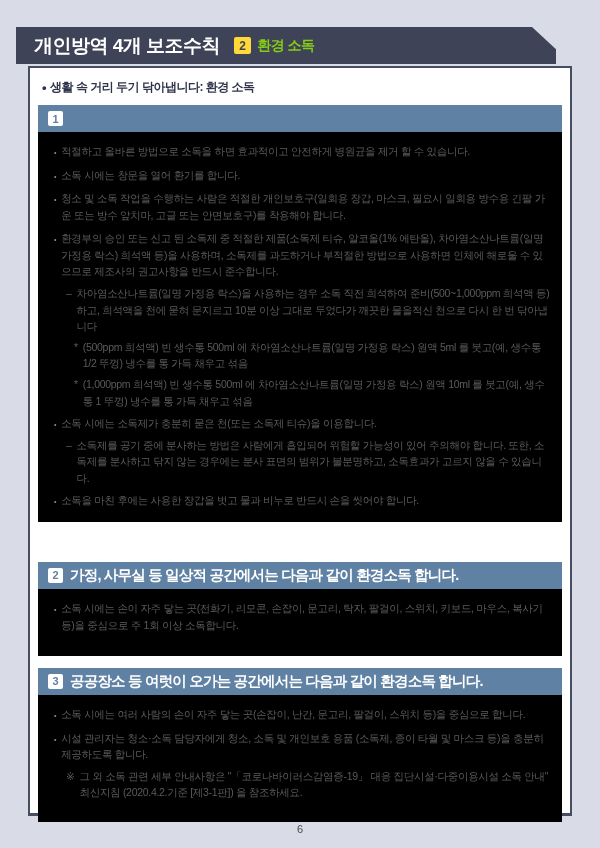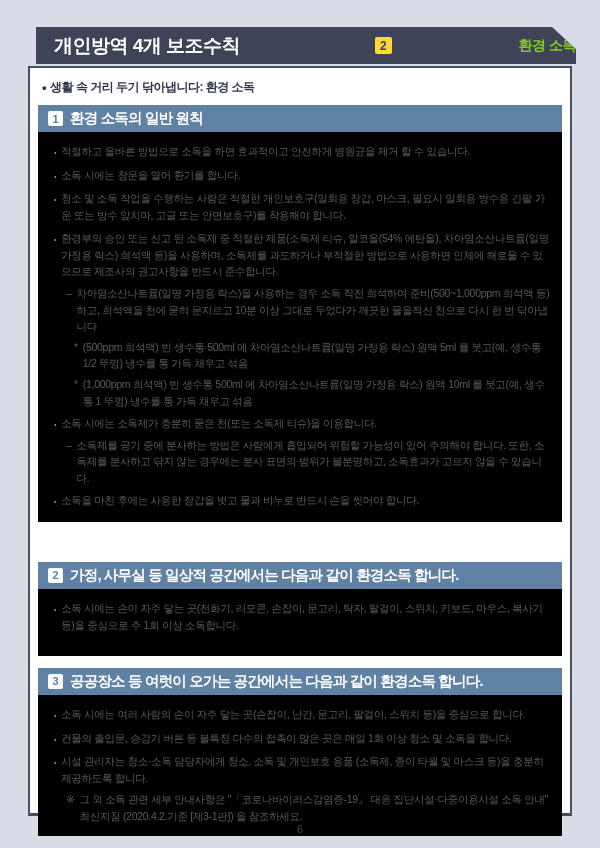--- a/index.html
+++ b/index.html
@@ -1,25 +1,24 @@
 <!DOCTYPE html>
 <html><head>
 <meta charset="utf-8">
 <style>
   * { margin:0; padding:0; box-sizing:border-box; }
   body { font-family:"Liberation Sans","DejaVu Sans",sans-serif; }
   .canvas{ width:600px; height:848px; background:#d9dce6; position:relative; overflow:hidden; }
 
   
   .titlebar{
-    position:absolute; left:36px; top:27px; width:540px; height:37px;
+    position:absolute; left:16px; top:27px; width:540px; height:37px;
     background:#3e4357; display:flex; align-items:center; padding:0 0 0 18px;
     clip-path:polygon(0 0, calc(100% - 24px) 0, 100% 60%, 100% 100%, 0 100%);
     box-shadow:0 0 0 2px rgba(62,67,87,.15);
-    justify-content:space-between;
   }
   .titlebar .main-title{ color:#ffffff; font-size:19px; font-weight:bold; letter-spacing:-0.5px; }
   .badge-yellow{ background:#ffd83a; color:#3e4357; width:17px; height:17px; font-size:12px;
     font-weight:bold; display:inline-flex; align-items:center; justify-content:center;
     margin:0 6px 0 14px; border-radius:2px; }
   .badge-label{ color:#84cc16; font-size:14px; font-weight:bold; letter-spacing:-0.5px; }
 
   
   .card{
     position:absolute; left:28px; top:66px; width:544px; height:750px;
@@ -68,38 +67,37 @@
 
   <div class="card">
 
     <div class="intro">
       <span class="dot">•</span>
       <span>생활 속 거리 두기 닦아냅니다: 환경 소독</span>
     </div>
 
     <div class="section-header">
       <span class="sec-num">1</span>
-      <span class="sec-title">환경 소독의 일반 원칙</span>
     </div>
     <div class="section-box box1">
         <div class="item lvl0">
           <span class="marker">•</span>
           <span class="txt">적절하고 올바른 방법으로 소독을 하면 효과적이고 안전하게 병원균을 제거 할 수 있습니다.</span>
         </div>
         <div class="item lvl0">
           <span class="marker">•</span>
           <span class="txt">소독 시에는 창문을 열어 환기를 합니다.</span>
         </div>
         <div class="item lvl0">
           <span class="marker">•</span>
           <span class="txt">청소 및 소독 작업을 수행하는 사람은 적절한 개인보호구(일회용 장갑, 마스크, 필요시 일회용 방수용 긴팔 가운 또는 방수 앞치마, 고글 또는 안면보호구)를 착용해야 합니다.</span>
         </div>
         <div class="item lvl0">
           <span class="marker">•</span>
-          <span class="txt">환경부의 승인 또는 신고 된 소독제 중 적절한 제품(소독제 티슈, 알코올(54% 에탄올), 차아염소산나트륨(일명 가정용 락스) 희석액 등)을 사용하며, 소독제를 과도하거나 부적절한 방법으로 사용하면 인체에 해로울 수 있으므로 제조사의 권고사항을 반드시 준수합니다.</span>
+          <span class="txt">환경부의 승인 또는 신고 된 소독제 중 적절한 제품(소독제 티슈, 알코올(1% 에탄올), 차아염소산나트륨(일명 가정용 락스) 희석액 등)을 사용하며, 소독제를 과도하거나 부적절한 방법으로 사용하면 인체에 해로울 수 있으므로 제조사의 권고사항을 반드시 준수합니다.</span>
         </div>
         <div class="item lvl1">
           <span class="marker">–</span>
           <span class="txt">차아염소산나트륨(일명 가정용 락스)을 사용하는 경우 소독 직전 희석하여 준비(500~1,000ppm 희석액 등)하고, 희석액을 천에 묻혀 문지르고 10분 이상 그대로 두었다가 깨끗한 물을적신 천으로 다시 한 번 닦아냅니다</span>
         </div>
         <div class="item lvl2">
           <span class="marker">*</span>
           <span class="txt">(500ppm 희석액) 빈 생수통 500ml 에 차아염소산나트륨(일명 가정용 락스) 원액 5ml 를 붓고(예, 생수통 1/2 뚜껑) 냉수를 통 가득 채우고 섞음</span>
         </div>
         <div class="item lvl2">
@@ -135,24 +133,20 @@
       <span class="sec-num">3</span>
       <span class="sec-title">공공장소 등 여럿이 오가는 공간에서는 다음과 같이 환경소독 합니다.</span>
     </div>
     <div class="section-box box3">
         <div class="item lvl0">
           <span class="marker">•</span>
           <span class="txt">소독 시에는 여러 사람의 손이 자주 닿는 곳(손잡이, 난간, 문고리, 팔걸이, 스위치 등)을 중심으로 합니다.</span>
         </div>
         <div class="item lvl0">
           <span class="marker">•</span>
-          <span class="txt">건물의 출입문, 승강기 버튼 등 불특정 다수의 접촉이 많은 곳은 매일 1회 이상 청소 및 소독을 합니다.</span>
-        </div>
-        <div class="item lvl0">
-          <span class="marker">•</span>
           <span class="txt">시설 관리자는 청소·소독 담당자에게 청소, 소독 및 개인보호 용품 (소독제, 종이 타월 및 마스크 등)을 충분히 제공하도록 합니다.</span>
         </div>
         <div class="item lvl1">
           <span class="marker">※</span>
           <span class="txt">그 외 소독 관련 세부 안내사항은 "「코로나바이러스감염증-19」 대응 집단시설·다중이용시설 소독 안내" 최신지침 (2020.4.2.기준 [제3-1판]) 을 참조하세요.</span>
         </div>
       </div>
 
   </div>
 

